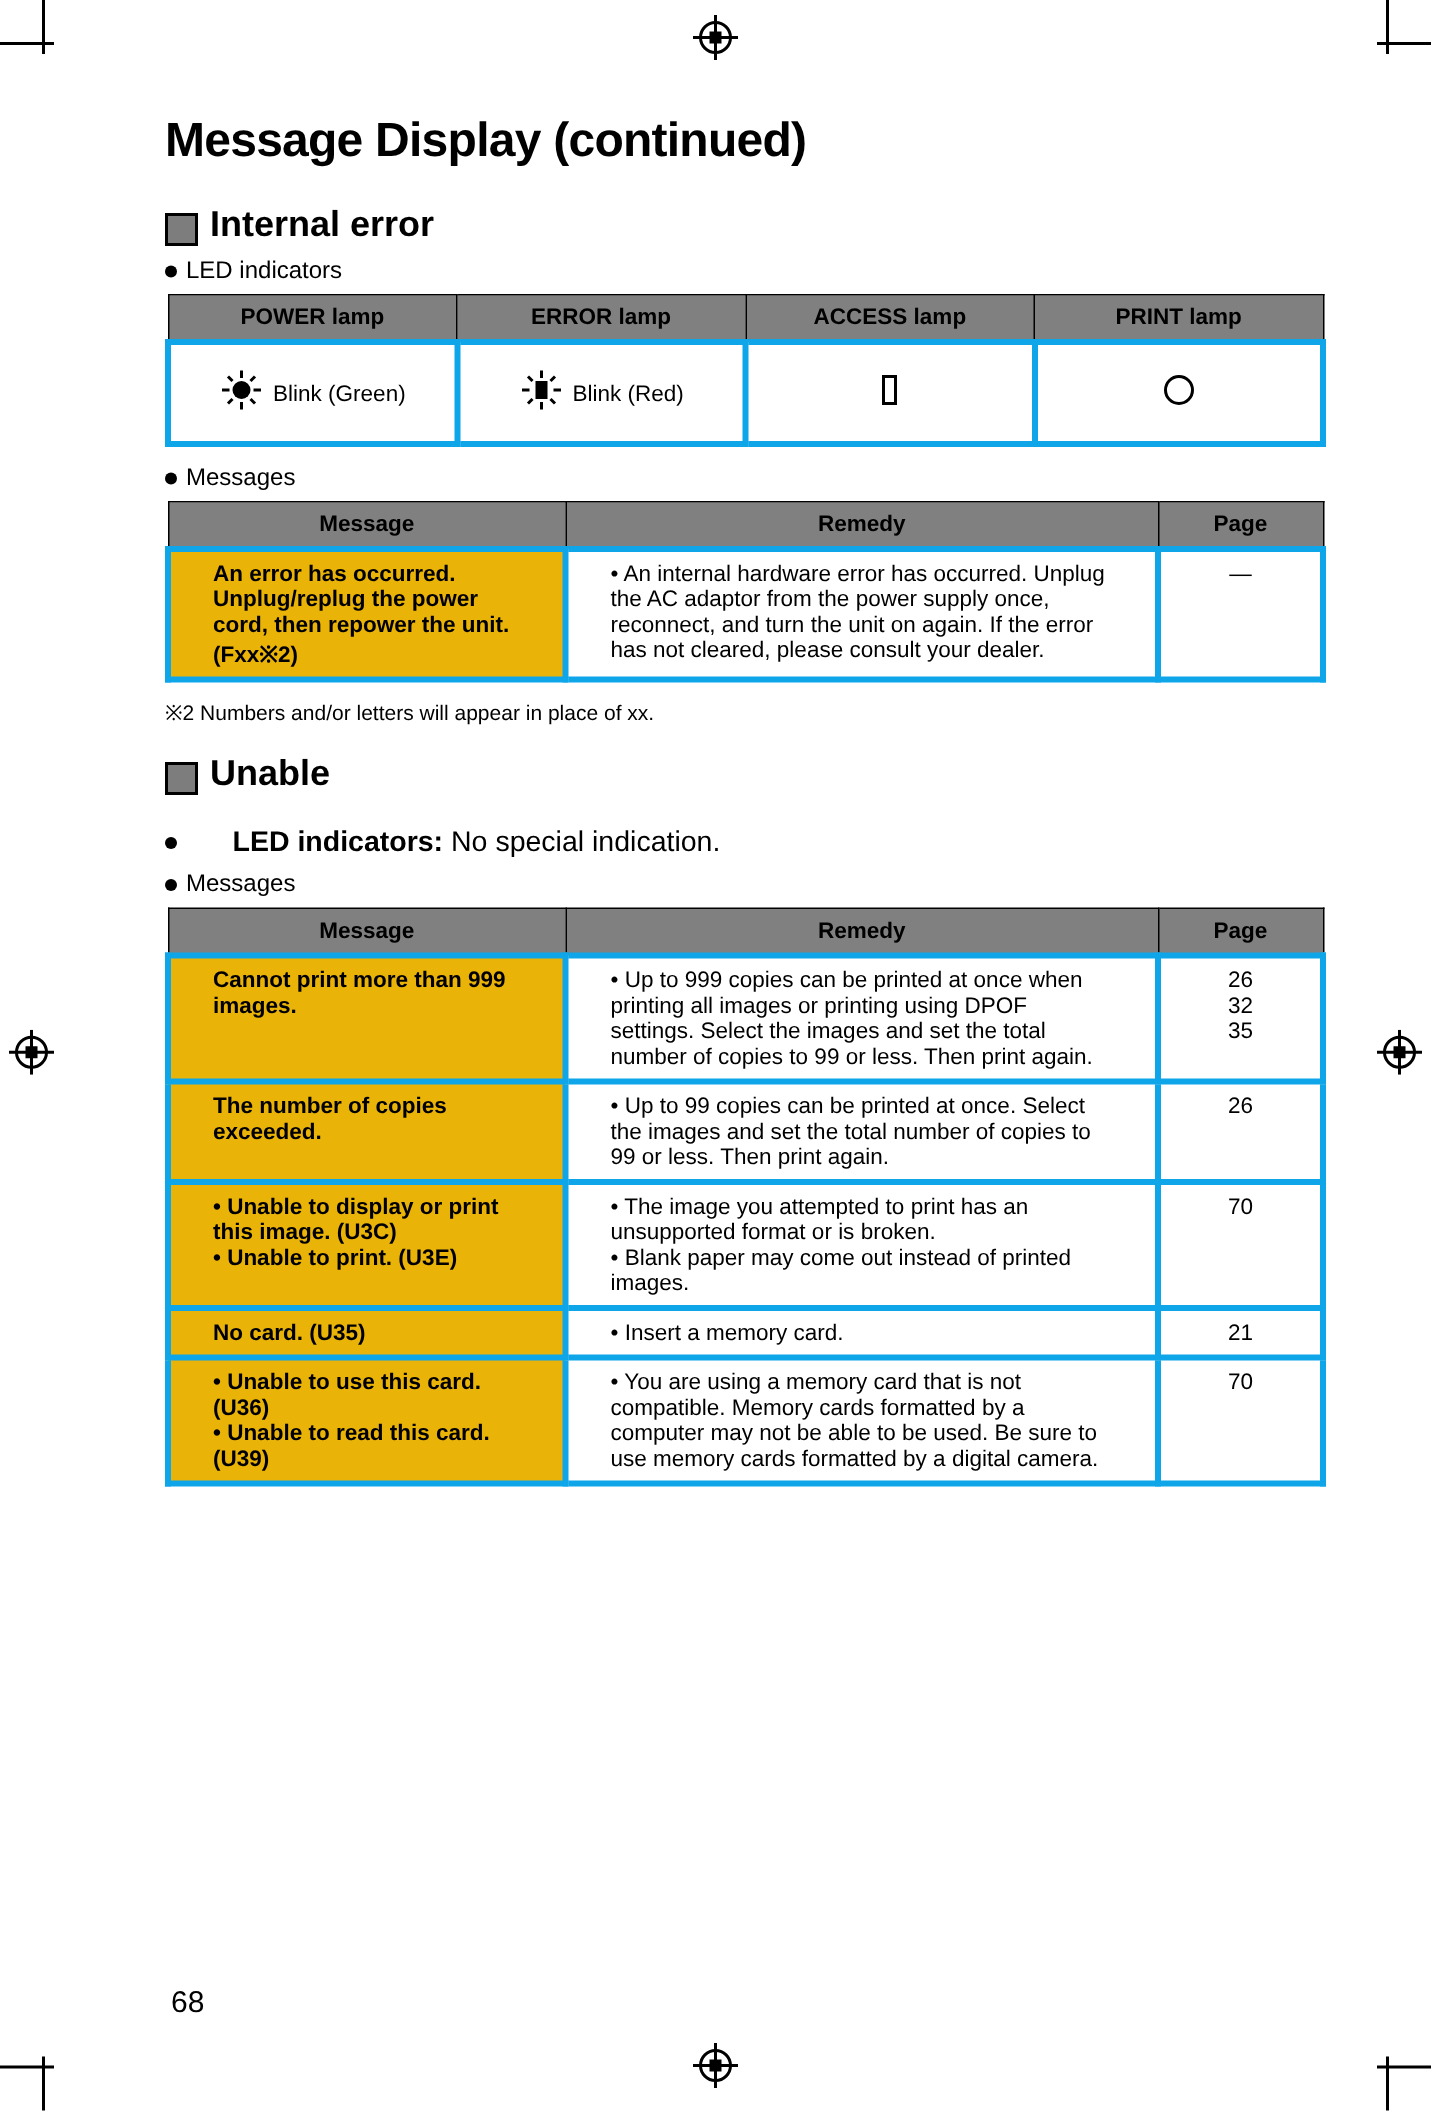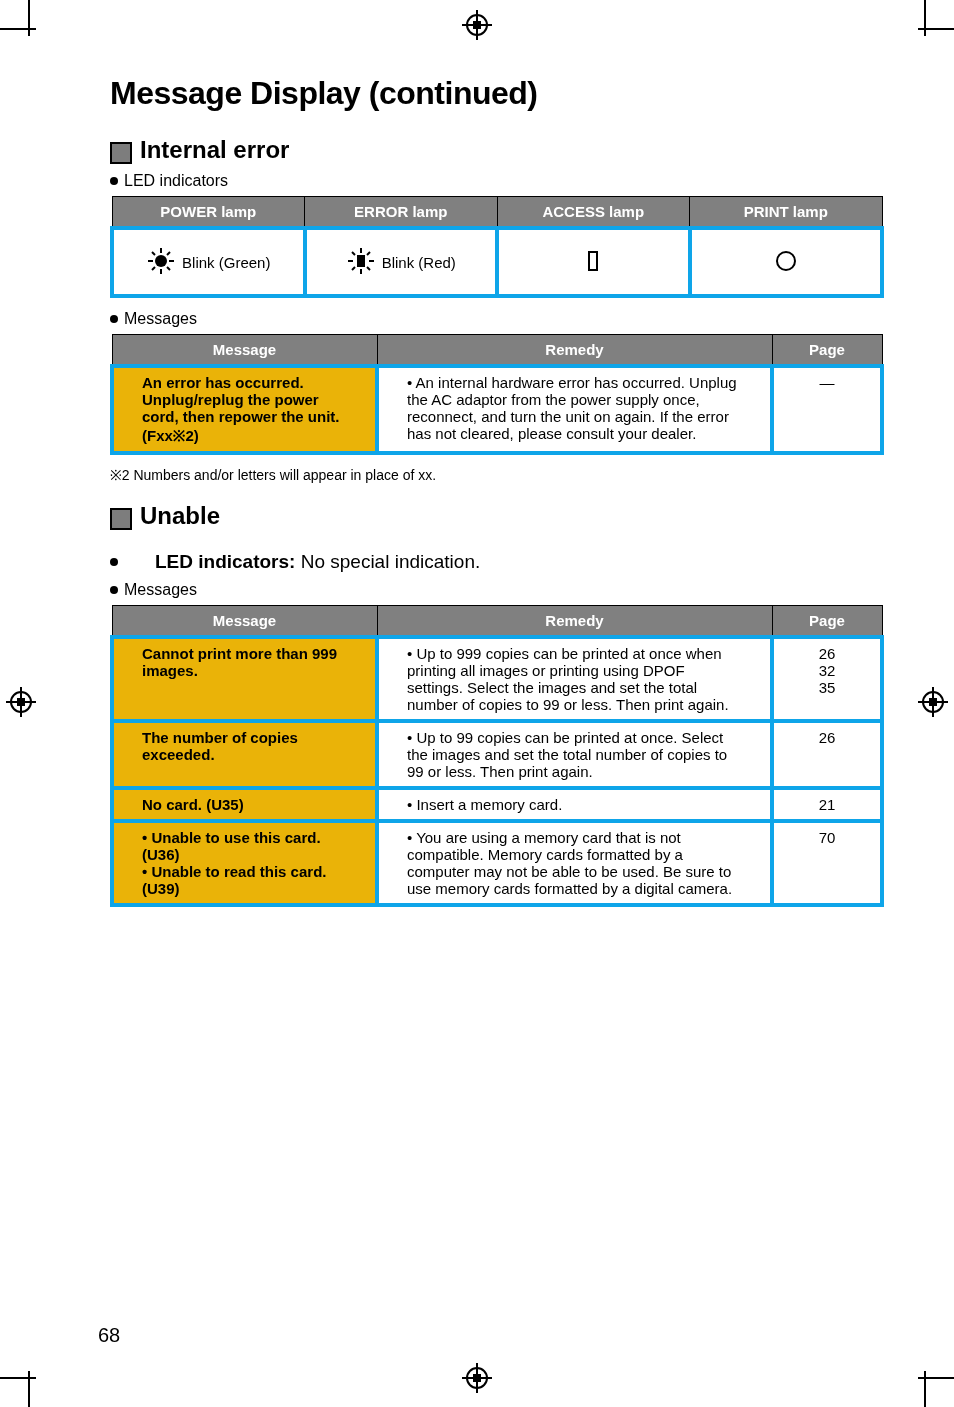--- a/index.html
+++ b/index.html
@@ -66,41 +66,41 @@
   .sub-label .bullet {
     width: 8px; height: 8px; border-radius: 50%; background:#000; margin-right:6px;
   }
   table.data {
     border-collapse: collapse;
     width: 100%;
     font-size: 15px;
   }
   table.data th {
     background: #808080;
-    color: #ffffff;
+    color: #000000;
     font-weight: bold;
     padding: 6px 8px;
     border: 1px solid #000;
     text-align: center;
   }
   table.data td {
     border: 4px solid #0ea5e9;
     padding: 6px 28px;
     vertical-align: top;
   }
   table.lamps td { height: 52px; vertical-align: middle; font-size:15px; }
   .lamp-cell { display:flex; align-items:center; justify-content:center; gap:6px; }
   .msg-col { width: 205px; background:#eab308; font-weight:bold; }
   .page-col { width: 50px; text-align:center; }
   .footnote { font-size: 14px; margin: 10px 0 18px 0; }
   .inline-note { font-size: 19px; margin: 21px 0 6px 0; display:flex; align-items:center;gap:31px;}
   .inline-note .bullet { width:8px;height:8px;border-radius:50%;background:#000;margin-right:6px;}
   .page-number {
     position: absolute;
-    left: 98px;
+    left: 114px;
     bottom: 60px;
     font-size: 20px;
   }
   .svg-sun { width:30px; height:30px; }
   .svg-off { width:14px; height:22px; }
   .svg-circle { width:22px; height:22px; }
 </style>
 </head>
 <body>
 
@@ -280,20 +280,27 @@
       <td class="page-col" style="white-space:pre-line">26
 32
 35</td>
     </tr>
     <tr>
       <td class="msg-col">The number of copies exceeded.</td>
       <td>• Up to 99 copies can be printed at once. Select the images and set the total number of copies to 99 or less. Then print again.</td>
       <td class="page-col">26</td>
     </tr>
     <tr>
+      <td class="msg-col" style="white-space:pre-line">• Unable to display or print this image. (U3C)
+• Unable to print. (U3E)</td>
+      <td style="white-space:pre-line">• The image you attempted to print has an unsupported format or is broken.
+• Blank paper may come out instead of printed images.</td>
+      <td class="page-col">70</td>
+    </tr>
+    <tr>
       <td class="msg-col">No card. (U35)</td>
       <td>• Insert a memory card.</td>
       <td class="page-col">21</td>
     </tr>
     <tr>
       <td class="msg-col" style="white-space:pre-line">• Unable to use this card. (U36)
 • Unable to read this card. (U39)</td>
       <td>• You are using a memory card that is not compatible. Memory cards formatted by a computer may not be able to be used. Be sure to use memory cards formatted by a digital camera.</td>
       <td class="page-col">70</td>
     </tr>

